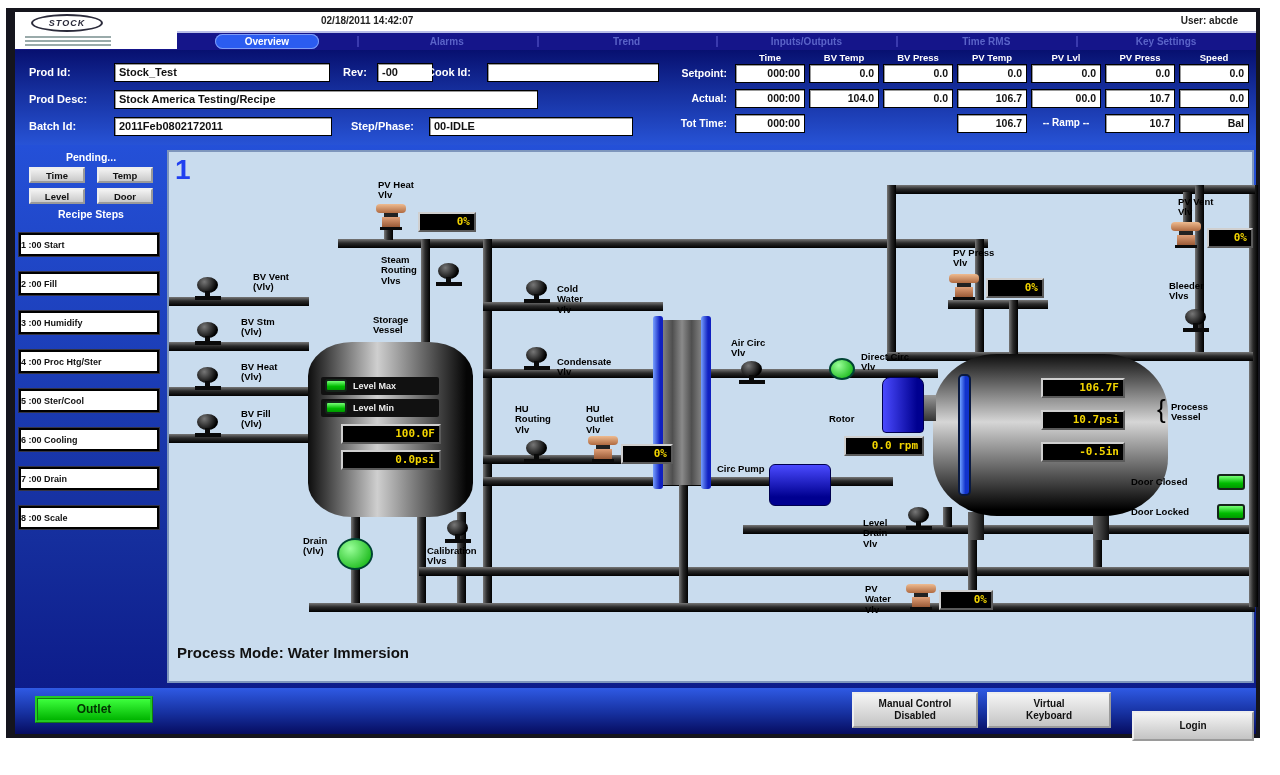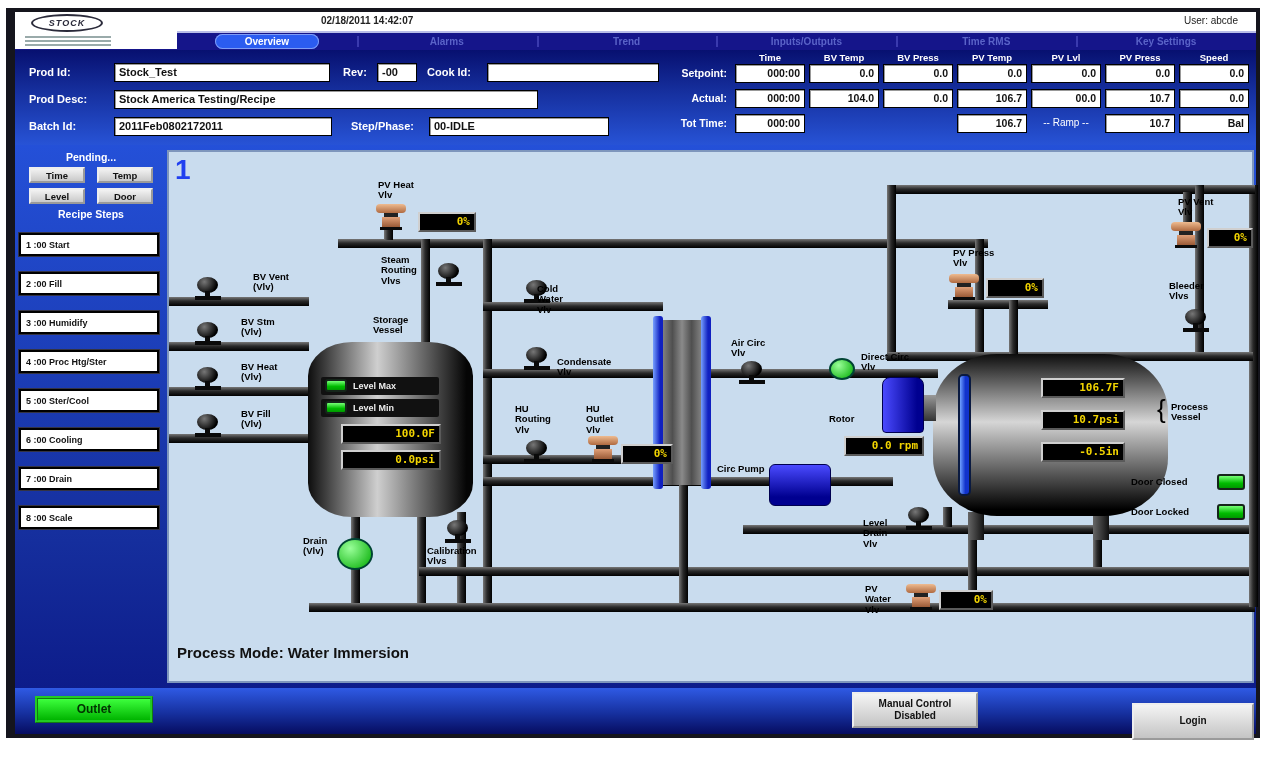--- a/index.html
+++ b/index.html
@@ -9,21 +9,21 @@
     border:4px solid #15151d;border-left-width:9px;background:#0d1c9a;}
   
   .titlebar{position:absolute;left:0;top:0;width:100%;height:19px;background:#fff;}
   .logo-block{position:absolute;left:0;top:0;width:162px;height:37px;background:#fff;z-index:5;}
   .logo{position:absolute;left:16px;top:2px;width:72px;height:18px;border:2px solid #2a2a3a;
     border-radius:50%;display:flex;align-items:center;justify-content:center;
     font-size:9px;font-weight:bold;font-style:italic;letter-spacing:1px;color:#2a2a3a;}
   .logo-lines{position:absolute;left:10px;top:24px;width:86px;}
   .logo-lines i{display:block;height:2px;background:#9aa;margin-bottom:2px;}
   .datetime{position:absolute;left:306px;top:3px;font-size:10px;font-weight:bold;color:#222;}
-  .usertext{position:absolute;right:18px;top:3px;font-size:10px;font-weight:normal;color:#222;}
+  .usertext{position:absolute;right:18px;top:3px;font-size:10px;font-weight:bold;color:#222;}
   
   .tabbar{position:absolute;left:0;top:19px;width:100%;height:19px;background:#15158a;
     border-top:2px solid #b9bde8;display:flex;padding-left:162px;}
   .tab{flex:1;display:flex;align-items:center;justify-content:center;position:relative;cursor:pointer;}
   .tab:not(:first-child)::before{content:"";position:absolute;left:0;top:3px;bottom:3px;width:2px;background:#3a3aae;}
   .tab span{font-size:10px;font-weight:bold;color:#5a63c8;white-space:nowrap;}
   .tab.active span{background:#2b5cf0;color:#fff;border-radius:8px;padding:2px 30px;
     box-shadow:0 0 0 1px #7f9cf5 inset;}
   
   .header{position:absolute;left:0;top:38px;width:100%;height:95px;
@@ -36,34 +36,34 @@
   .dtable{position:absolute;left:630px;top:1px;display:grid;
     grid-template-columns:88px repeat(7,74px);grid-auto-rows:auto;}
   .dhead{font-size:9.5px;font-weight:bold;color:#fff;text-align:center;height:13px;line-height:13px;}
   .drowlbl{font-size:10.5px;font-weight:bold;color:#fff;text-align:right;padding-right:6px;
     height:21px;line-height:19px;margin-bottom:4px;}
   .cellbox{background:#fff;border:1px solid #000;box-shadow:inset 1px 1px 0 #999;
     font-size:10.5px;font-weight:bold;color:#111;text-align:right;padding:2px 4px;
     height:19px;margin:0 2px 6px 2px;overflow:hidden;}
   .cellghost{visibility:hidden;}
   .cellramp{background:transparent;border:none;box-shadow:none;color:#fff;text-align:center;
-    font-size:10px;font-weight:normal;height:19px;line-height:17px;margin-bottom:0;}
+    font-size:10px;font-weight:bold;height:19px;line-height:17px;margin-bottom:0;}
   
   .bodyarea{position:absolute;left:0;top:133px;width:100%;height:543px;
     background:linear-gradient(180deg,#2450d8 0%,#16309f 70%,#0d1c8a 100%);}
   
   .sidebar{position:absolute;left:0;top:0;width:152px;height:100%;}
   .pendbox{position:absolute;left:6px;top:6px;width:140px;text-align:center;}
   .pendtitle,.recipetitle{color:#fff;font-size:10.5px;font-weight:bold;}
   .pendgrid{display:grid;grid-template-columns:56px 56px;gap:5px 12px;justify-content:center;margin:4px 0;}
   .pbtn{background:linear-gradient(#f2f2f2,#c9c9c9);border:2px outset #eee;font-size:9.5px;
     font-weight:bold;color:#111;height:16px;line-height:12px;cursor:pointer;}
   .step{position:absolute;left:4px;width:140px;height:23px;background:#fff;
     border:2px solid #000;box-shadow:0 0 0 1px #334 ;display:flex;align-items:center;
-    font-size:9px;font-weight:bold;color:#111;padding-left:5px;cursor:pointer;
+    font-size:9px;font-weight:bold;color:#111;cursor:pointer;
     white-space:nowrap;overflow:hidden;}
   
   .panel{position:absolute;left:152px;top:5px;width:1087px;height:533px;
     background:#c9dcee;border:2px solid #7e96bc;}
   .pagenum{position:absolute;left:6px;top:2px;font-size:28px;font-weight:bold;color:#2040f0;}
   .gtitle{position:absolute;left:0;right:40px;top:10px;text-align:center;
     font-size:19px;font-weight:bold;color:#111;}
   .pmode{position:absolute;left:8px;top:492px;font-size:15px;font-weight:bold;color:#111;}
   
   .ph,.pv{position:absolute;z-index:1;}
@@ -155,31 +155,31 @@
       </div>
     <div class="tab">
         <span>Key Settings</span>
       </div>
   </div>
 
   <div class="header">
     <span class="flabel" style="left:14px;top:16px">Prod Id:</span>
     <div class="field" style="left:99px;top:13px;width:216px">Stock_Test</div>
     <span class="flabel" style="left:328px;top:16px">Rev:</span>
-    <div class="field" style="left:362px;top:13px;width:40px">-00</div>
+    <div class="field" style="left:362px;top:13px;width:56px">-00</div>
     <span class="flabel" style="left:412px;top:16px">Cook Id:</span>
     <div class="field" style="left:472px;top:13px;width:172px"></div>
 
     <span class="flabel" style="left:14px;top:43px">Prod Desc:</span>
     <div class="field" style="left:99px;top:40px;width:424px">Stock America Testing/Recipe</div>
 
     <span class="flabel" style="left:14px;top:70px">Batch Id:</span>
     <div class="field" style="left:99px;top:67px;width:218px">2011Feb0802172011</div>
     <span class="flabel" style="left:336px;top:70px">Step/Phase:</span>
-    <div class="field" style="left:414px;top:67px;width:180px">00-IDLE</div>
+    <div class="field" style="left:414px;top:67px;width:204px">00-IDLE</div>
 
     <div class="dtable">
       <span class="dhead"></span>
       <span class="dhead">Time</span>
       <span class="dhead">BV Temp</span>
       <span class="dhead">BV Press</span>
       <span class="dhead">PV Temp</span>
       <span class="dhead">PV Lvl</span>
       <span class="dhead">PV Press</span>
       <span class="dhead">Speed</span>
@@ -345,21 +345,21 @@
           <i class="base"></i>
         </div>
       <div class="lbl" style="left:72px;top:257px">BV Fill
 (Vlv)</div>
 
       <div class="vball" style="left:355px;top:127px">
           <i class="ball"></i>
           <i class="stem"></i>
           <i class="base"></i>
         </div>
-      <div class="lbl" style="left:368px;top:132px">Cold
+      <div class="lbl" style="left:388px;top:132px">Cold
 Water
 Vlv</div>
       <div class="vball" style="left:355px;top:194px">
           <i class="ball"></i>
           <i class="stem"></i>
           <i class="base"></i>
         </div>
       <div class="lbl" style="left:388px;top:205px">Condensate
 Vlv</div>
       <div class="lbl" style="left:346px;top:252px">HU
@@ -469,18 +469,22 @@
   </div>
 
   <div class="footer">
     <button class="fbtn startbtn" style="left:20px;top:8px;width:118px;height:27px">
       <span>Outlet</span>
     </button>
     <button class="fbtn" style="left:837px;top:4px;width:126px;height:36px">
       <span>Manual Control</span>
       <span>Disabled</span>
     </button>
-    <button class="fbtn" style="left:1117px;top:15px;width:122px;height:37px">
+    <button class="fbtn" style="left:972px;top:4px;width:124px;height:36px">
+      <span>Virtual</span>
+      <span>Keyboard</span>
+    </button>
+    <button class="fbtn" style="left:1117px;top:23px;width:122px;height:30px">
       <span>Login</span>
     </button>
   </div>
 
 </div>
 
 </body></html>

